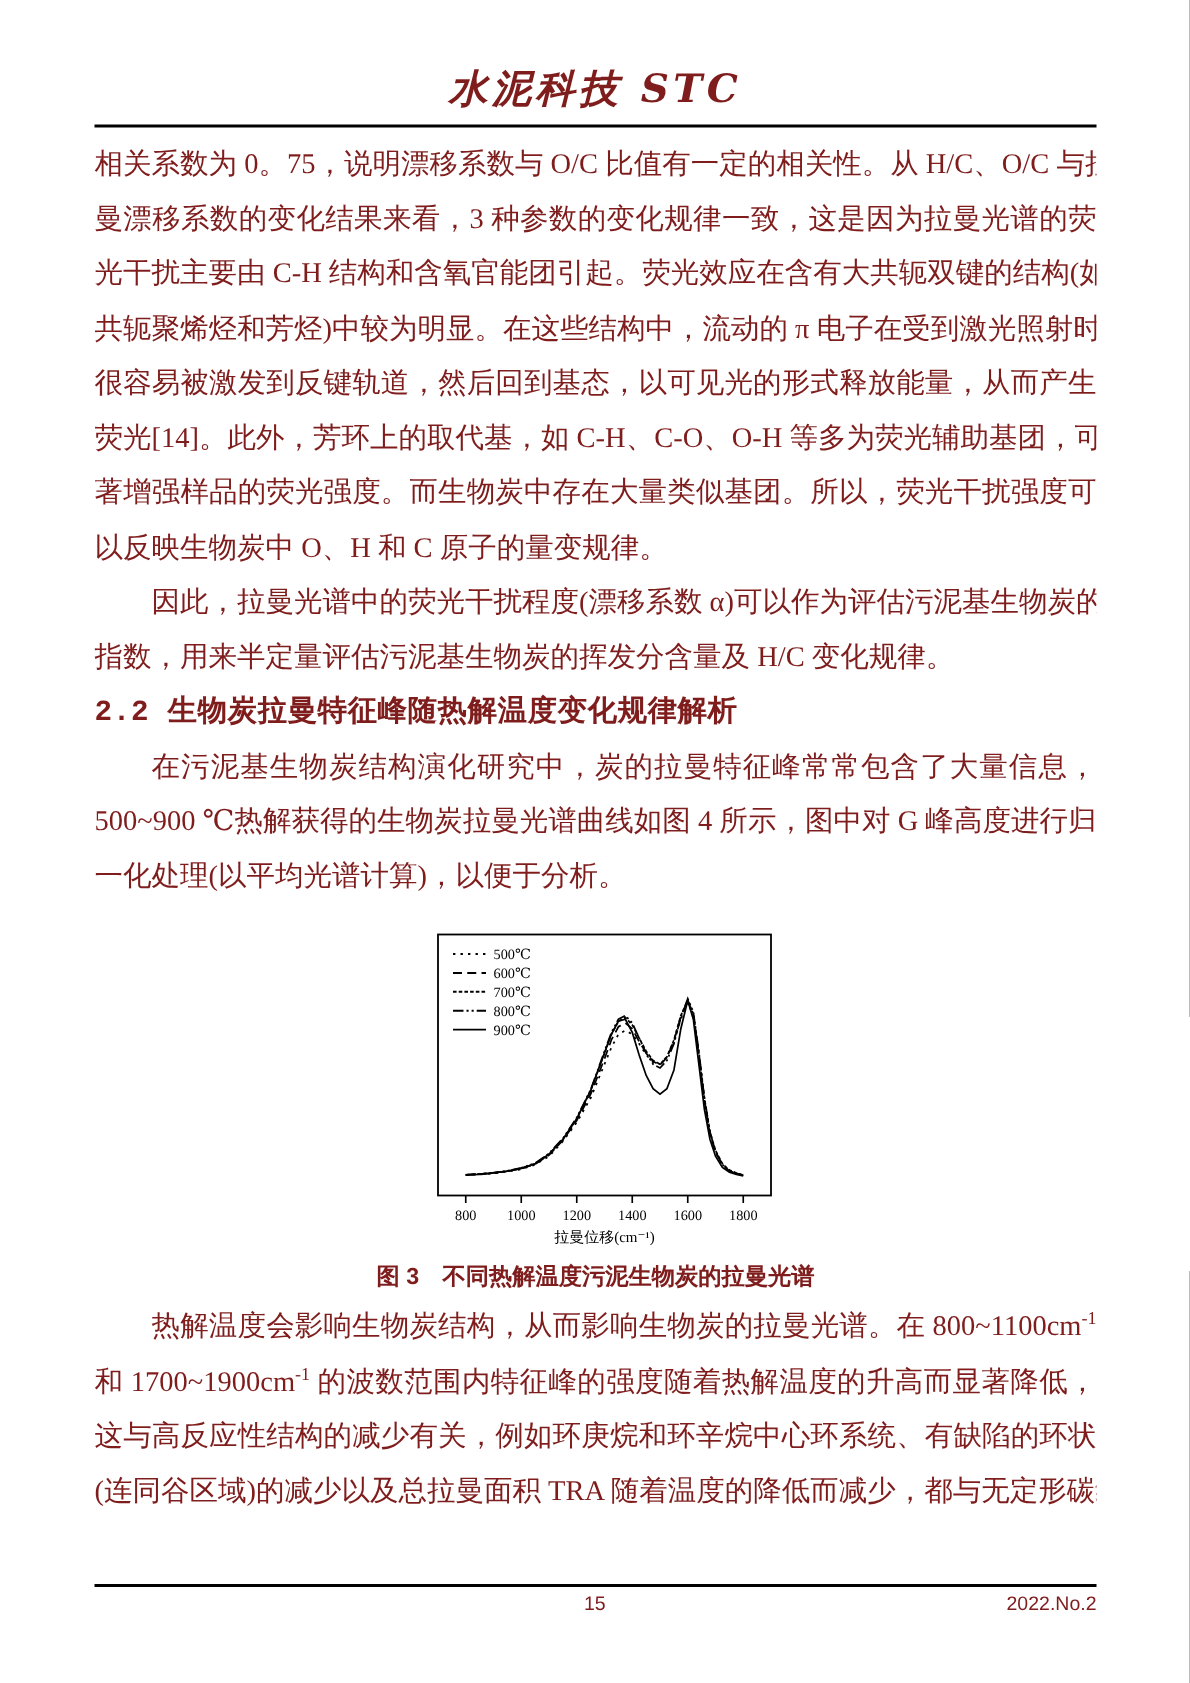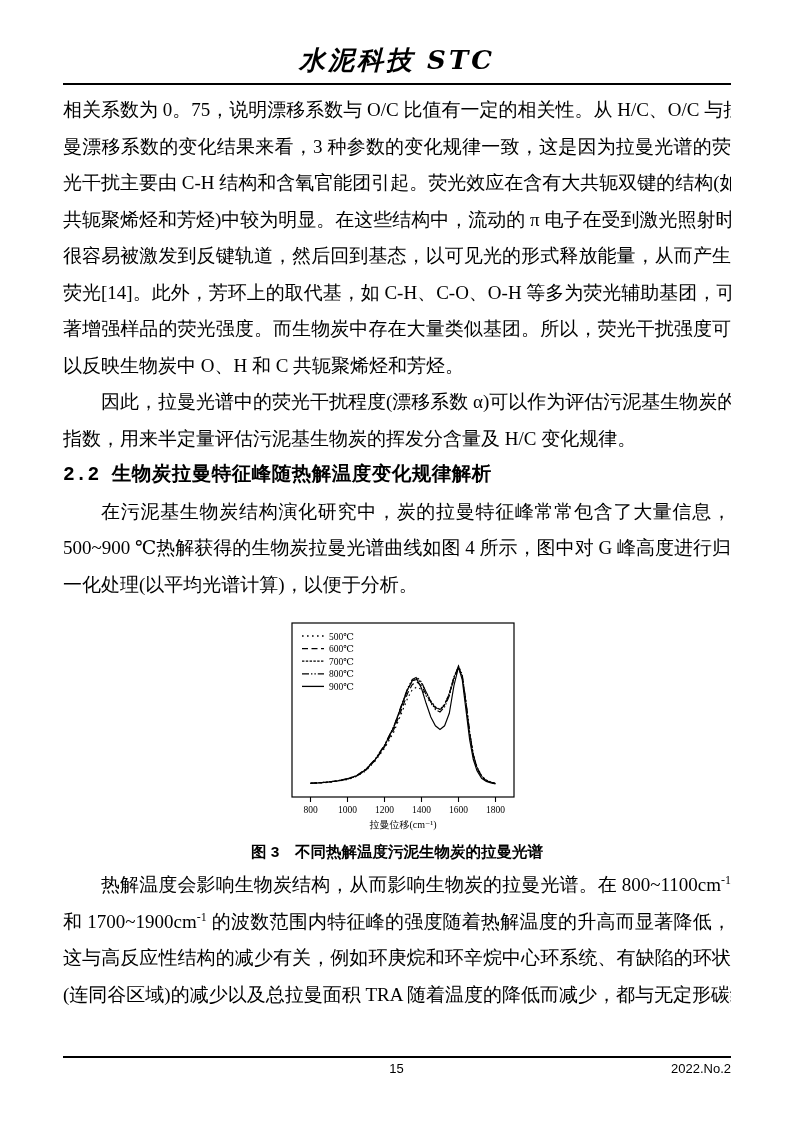--- a/index.html
+++ b/index.html
@@ -1,18 +1,18 @@
 <!DOCTYPE html>
 <html><head>
 <meta charset="utf-8">
 <style>
   html,body{margin:0;padding:0;background:#888;}
   .page{
     position:relative;width:793px;height:1122px;margin:0 auto;background:#ffffff;
-    font-family:"Liberation Serif","DejaVu Serif",serif;color:#000000;overflow:hidden;
+    font-family:"Liberation Serif","DejaVu Serif",serif;color:#7f1d1d;overflow:hidden;
   }
   .content{position:absolute;left:63px;width:668px;top:0;}
   .journal-title{
     margin-top:42px;height:36px;line-height:36px;text-align:center;
     font-family:"DejaVu Serif","Liberation Serif",serif;font-style:italic;font-weight:bold;
     font-size:26px;letter-spacing:3px;
   }
   .header-rule{border:none;border-top:2.5px solid #000;margin:5px 0 0 0;}
   .bodytext{margin-top:7px;}
   .line{
@@ -53,21 +53,21 @@
     <hr class="header-rule">
 
     <div class="bodytext">
       <div class="line">相关系数为 0。75，说明漂移系数与 O/C 比值有一定的相关性。从 H/C、O/C 与拉</div>
       <div class="line">曼漂移系数的变化结果来看，3 种参数的变化规律一致，这是因为拉曼光谱的荧</div>
       <div class="line">光干扰主要由 C-H 结构和含氧官能团引起。荧光效应在含有大共轭双键的结构(如</div>
       <div class="line">共轭聚烯烃和芳烃)中较为明显。在这些结构中，流动的 π 电子在受到激光照射时</div>
       <div class="line">很容易被激发到反键轨道，然后回到基态，以可见光的形式释放能量，从而产生</div>
       <div class="line">荧光[14]。此外，芳环上的取代基，如 C-H、C-O、O-H 等多为荧光辅助基团，可显</div>
       <div class="line">著增强样品的荧光强度。而生物炭中存在大量类似基团。所以，荧光干扰强度可</div>
-      <div class="line lastline">以反映生物炭中 O、H 和 C 共轭聚烯烃和芳烃。</div>
+      <div class="line lastline">以反映生物炭中 O、H 和 C 原子的量变规律。</div>
 
       <div class="line indent">因此，拉曼光谱中的荧光干扰程度(漂移系数 α)可以作为评估污泥基生物炭的</div>
       <div class="line lastline">指数，用来半定量评估污泥基生物炭的挥发分含量及 H/C 变化规律。</div>
 
       <div class="heading">2.2 生物炭拉曼特征峰随热解温度变化规律解析</div>
 
       <div class="line indent">在污泥基生物炭结构演化研究中，炭的拉曼特征峰常常包含了大量信息，</div>
       <div class="line">500~900 ℃热解获得的生物炭拉曼光谱曲线如图 4 所示，图中对 G 峰高度进行归</div>
       <div class="line lastline">一化处理(以平均光谱计算)，以便于分析。</div>
 

